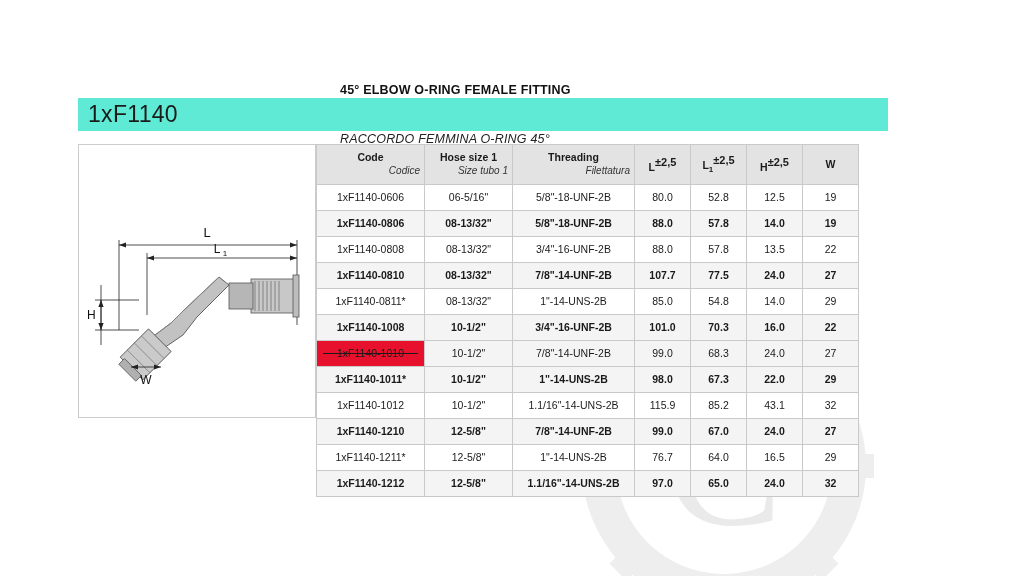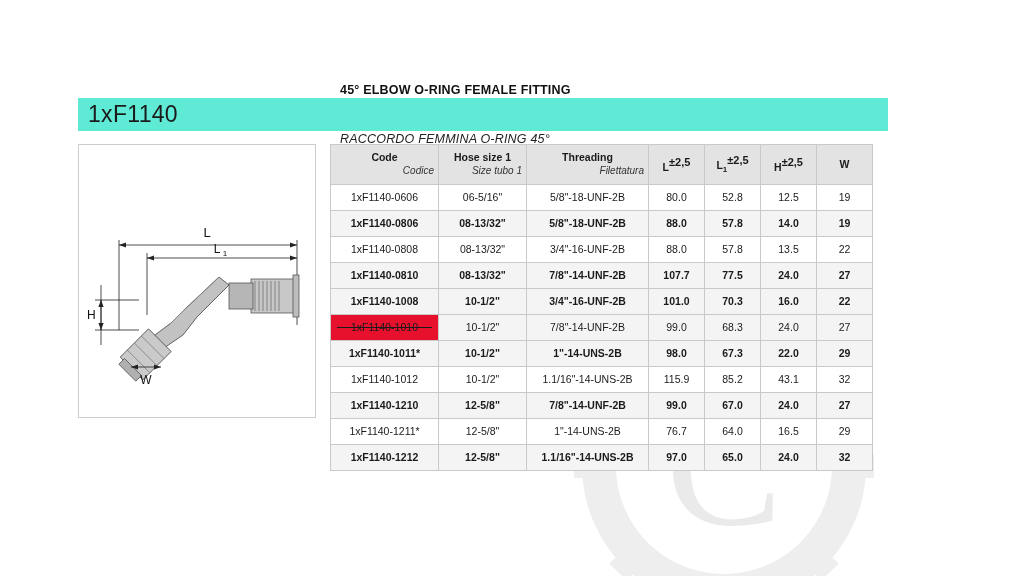--- a/index.html
+++ b/index.html
@@ -73,21 +73,21 @@
     width: 236px;
     height: 272px;
     border: 1px solid #cccccc;
     background: #ffffff;
   }
   #drawing-svg { display: block; }
 
   
   #spec-table {
     position: absolute;
-    left: 330px;
+    left: 316px;
     top: 144px;
     border-collapse: collapse;
     font-size: 10.5px;
     color: #1a1a1a;
     background: #ffffff;
   }
   #spec-table th, #spec-table td {
     border: 1px solid #c9c9c9;
     text-align: center;
     vertical-align: middle;
@@ -309,20 +309,29 @@
       </tr>
       <tr class="alt">
         <td class="code-cell">1xF1140-0810</td>
         <td>08-13/32"</td>
         <td>7/8"-14-UNF-2B</td>
         <td>107.7</td>
         <td>77.5</td>
         <td>24.0</td>
         <td>27</td>
       </tr>
+      <tr>
+        <td class="code-cell">1xF1140-0811*</td>
+        <td>08-13/32"</td>
+        <td>1"-14-UNS-2B</td>
+        <td>85.0</td>
+        <td>54.8</td>
+        <td>14.0</td>
+        <td>29</td>
+      </tr>
       <tr class="alt">
         <td class="code-cell">1xF1140-1008</td>
         <td>10-1/2"</td>
         <td>3/4"-16-UNF-2B</td>
         <td>101.0</td>
         <td>70.3</td>
         <td>16.0</td>
         <td>22</td>
       </tr>
       <tr class="highlight">

